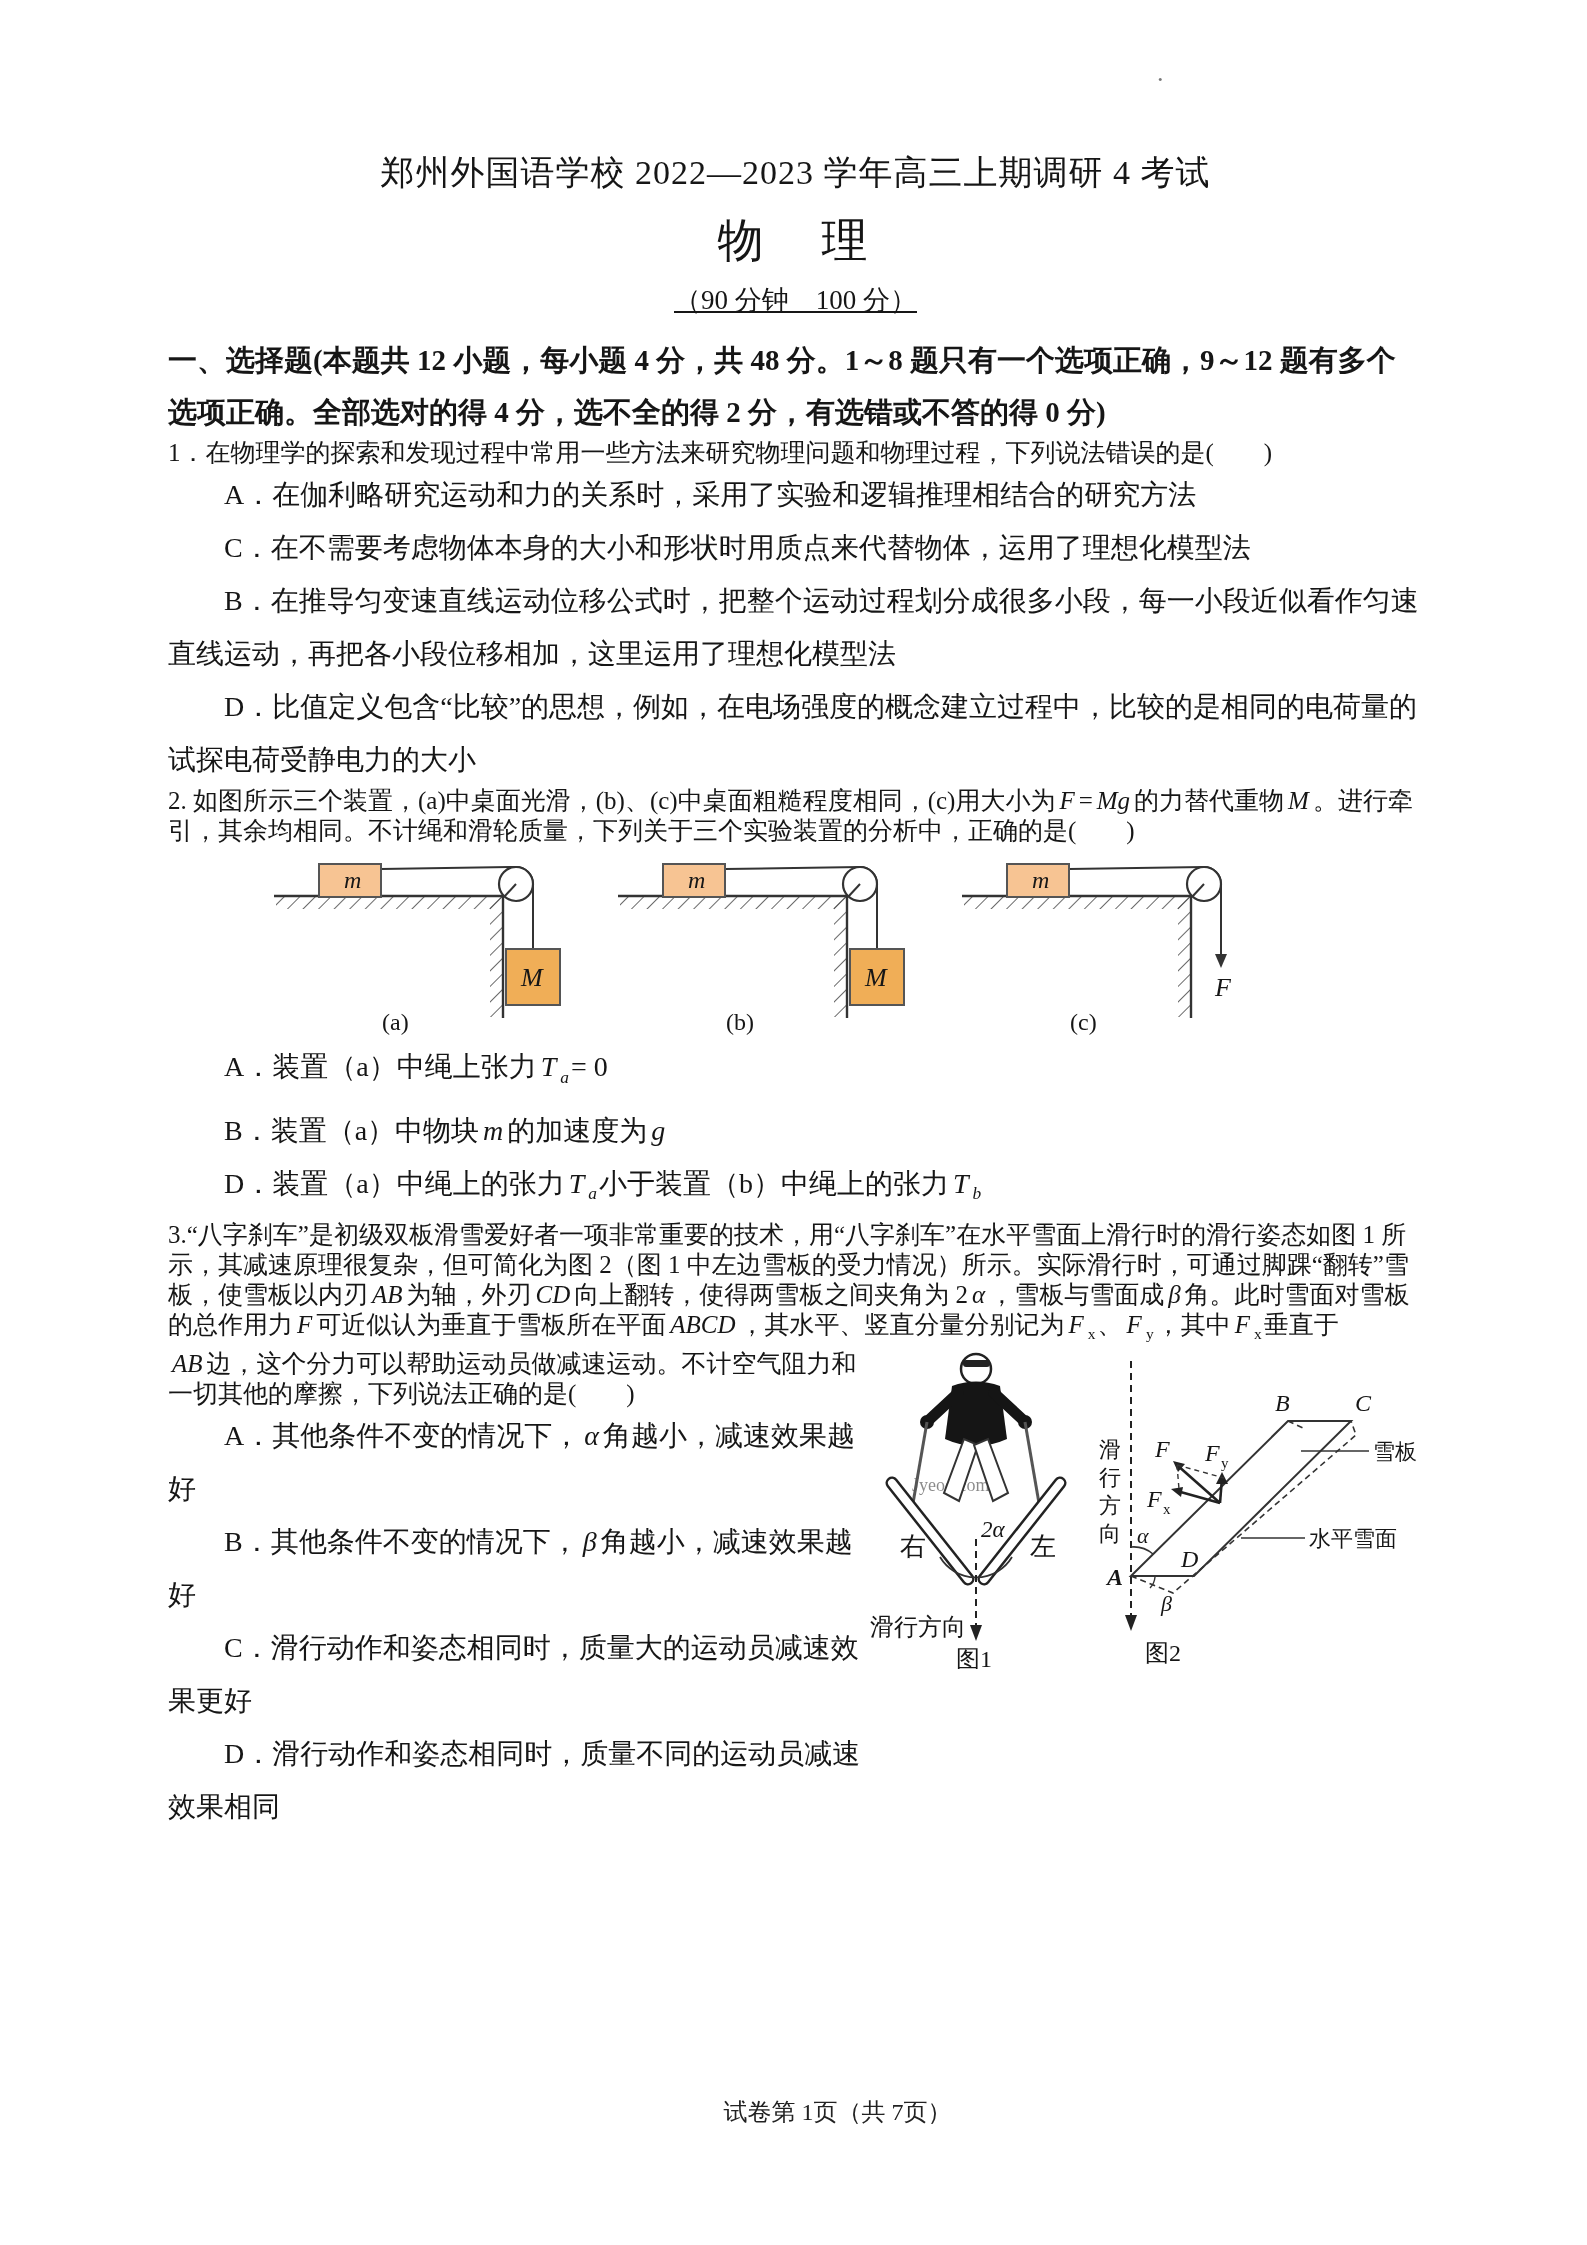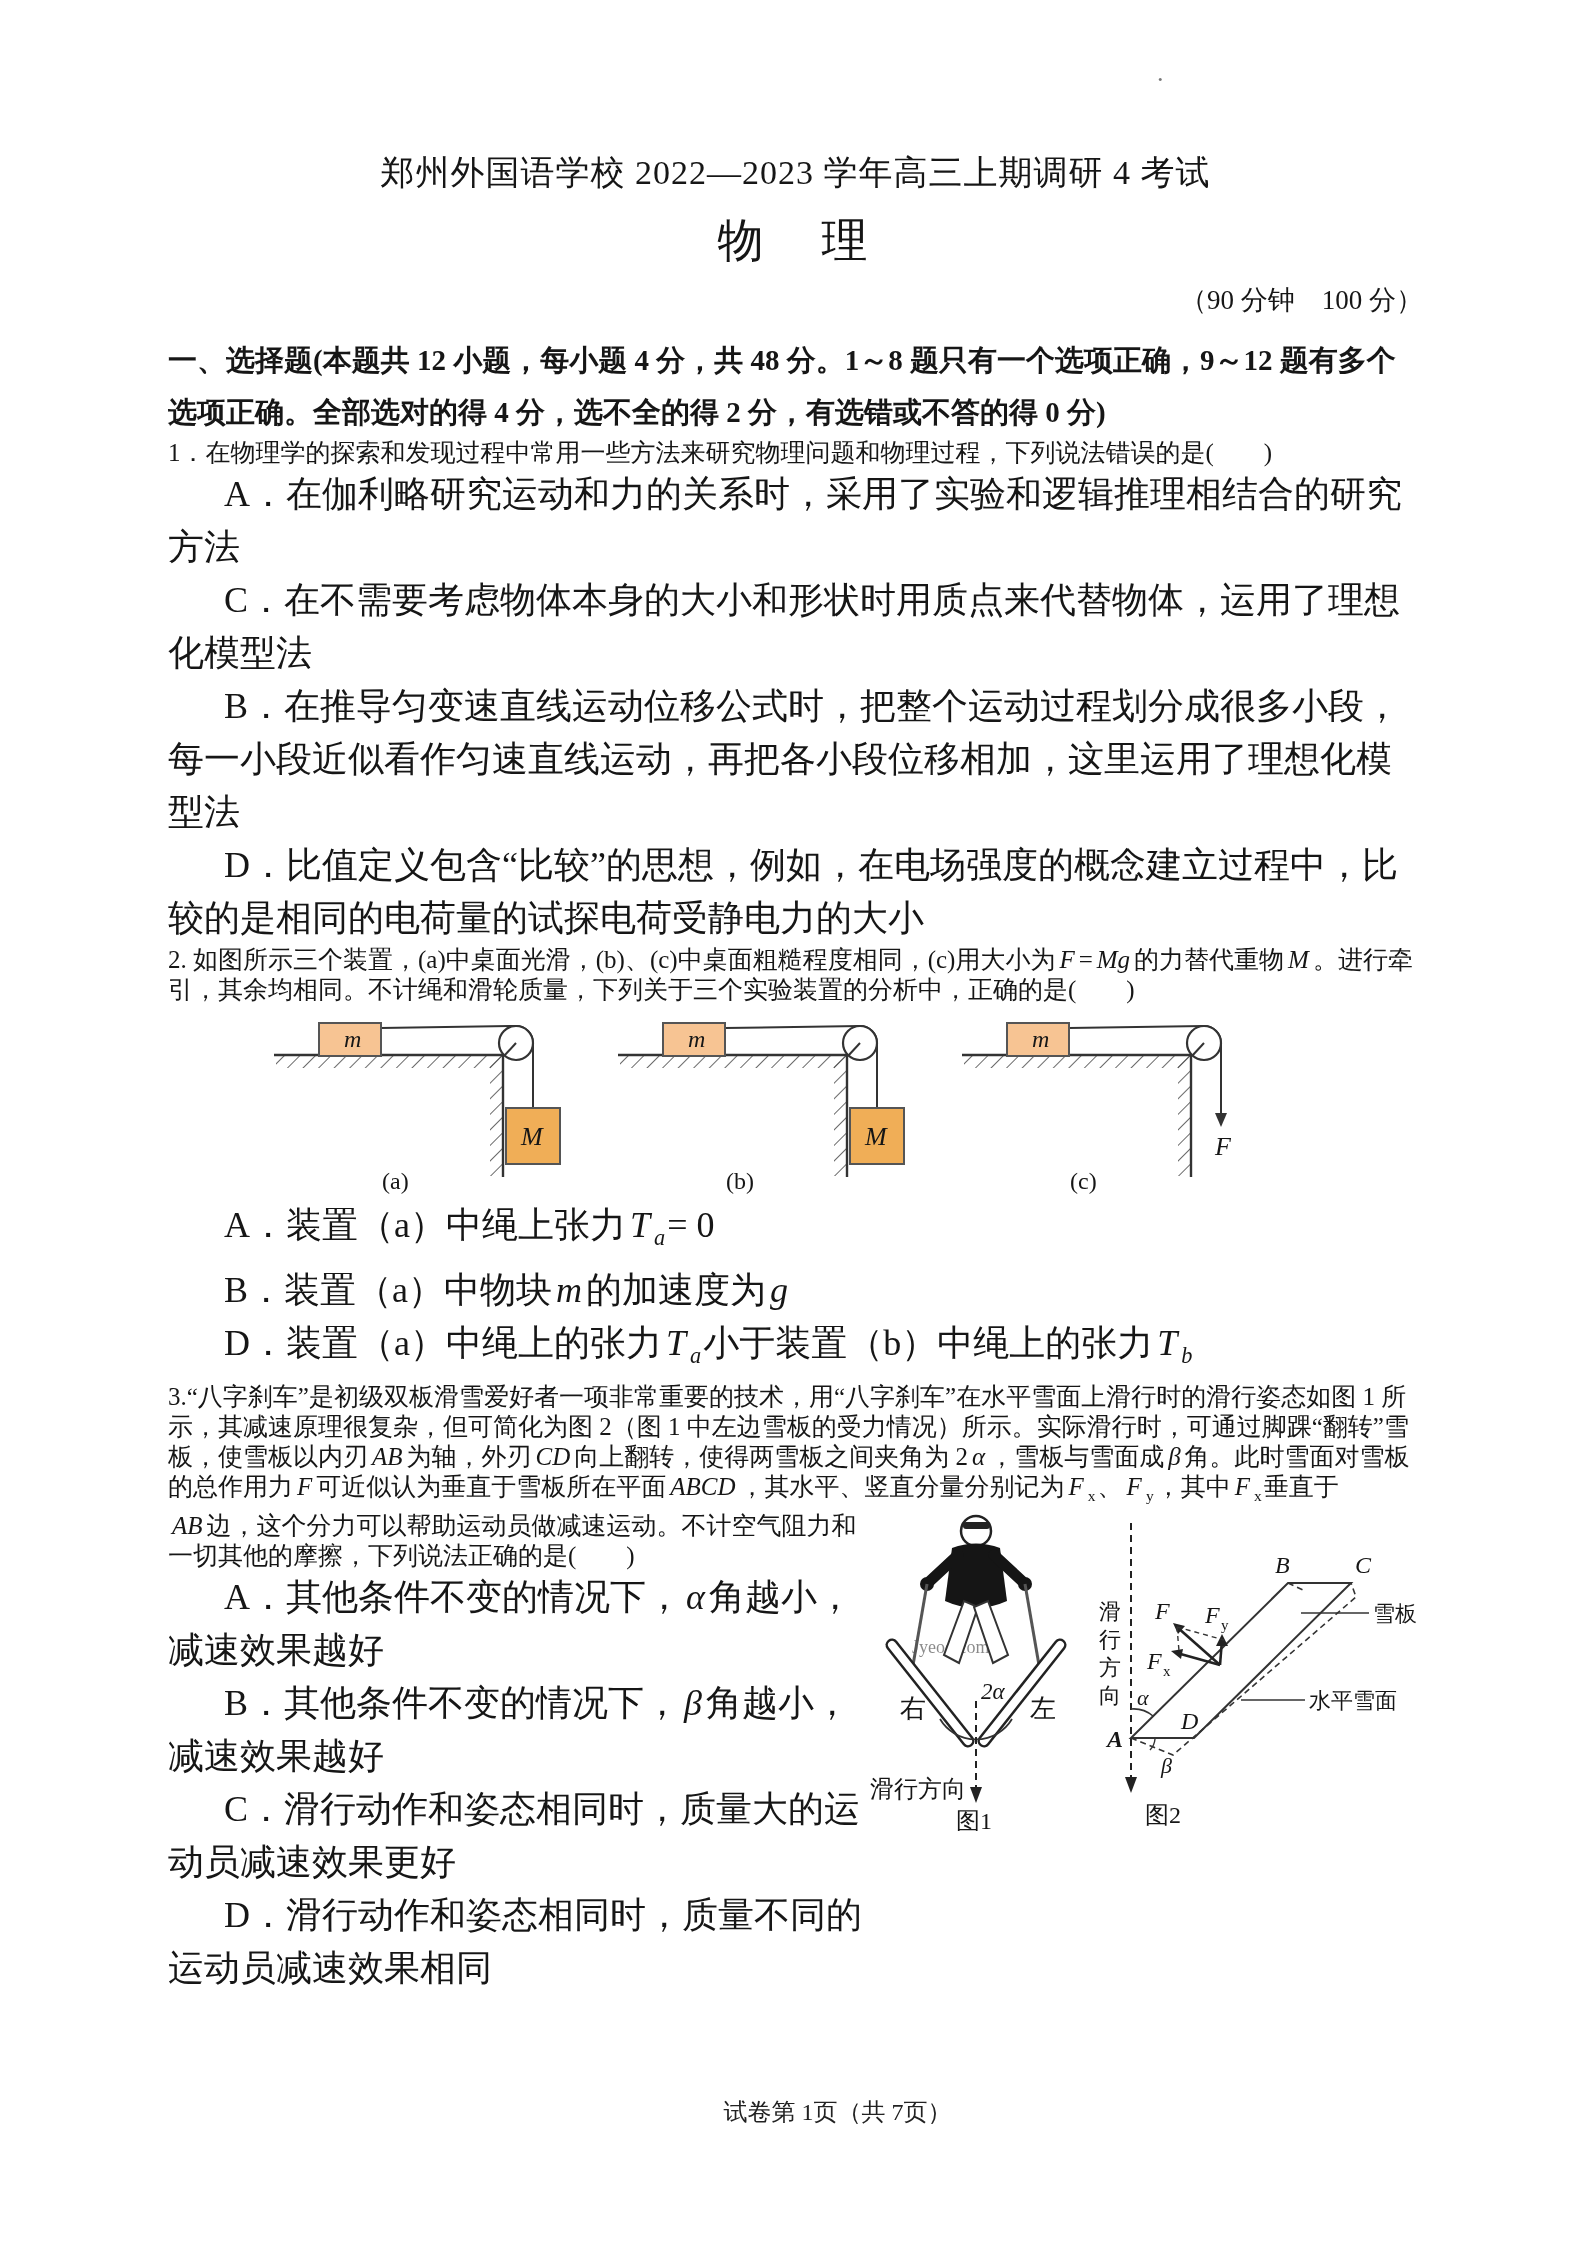--- a/index.html
+++ b/index.html
@@ -2,24 +2,24 @@
 <html><head>
 <meta charset="utf-8">
 <style>
   html,body{margin:0;padding:0;background:#ffffff;}
   .page{position:relative;width:1587px;height:2245px;background:#fff;overflow:hidden;
         font-family:"Liberation Serif","DejaVu Serif",serif;color:#161616;}
   .content{position:absolute;left:168px;top:150px;width:1255px;}
   .stray{position:absolute;left:1157px;top:58px;font-size:26px;color:#777;}
   .exam-title{text-align:center;font-size:34px;font-weight:400;letter-spacing:1px;margin:0;}
   .subject{text-align:center;font-size:46px;font-weight:400;margin:14px 0 0 0;letter-spacing:6px;}
-  .meta{text-align:right;font-size:27px;margin:10px 0 0 0;}
+  .meta{text-align:center;font-size:27px;margin:10px 0 0 0;text-decoration:underline;}
   .section-head{font-size:29px;line-height:52px;font-weight:700;margin:16px 0 0 0;}
   p.stem{font-size:25px;line-height:30px;margin:0;}
-  p.opt{font-size:36px;line-height:53px;margin:0;text-indent:56px;}
+  p.opt{font-size:28px;line-height:53px;margin:0;text-indent:56px;}
   .mi{font-style:italic;font-family:"Liberation Serif",serif;margin:0 4px;}
   sub.msub{font-size:0.62em;margin-right:2px;}
   sub.msub.mi{margin:0 2px 0 0;}
   .q2-figure{margin:8px 0 4px 96px;display:flex;gap:34px;}
   .q3-bottom{display:flex;align-items:flex-start;}
   .q3-text{width:860px;}
   .q3-figures{width:560px;display:flex;gap:4px;margin-top:-18px;}
   svg{display:block;}
   .svgt{font-family:"Liberation Serif","DejaVu Serif",serif;fill:#161616;}
   .it{font-style:italic;}

